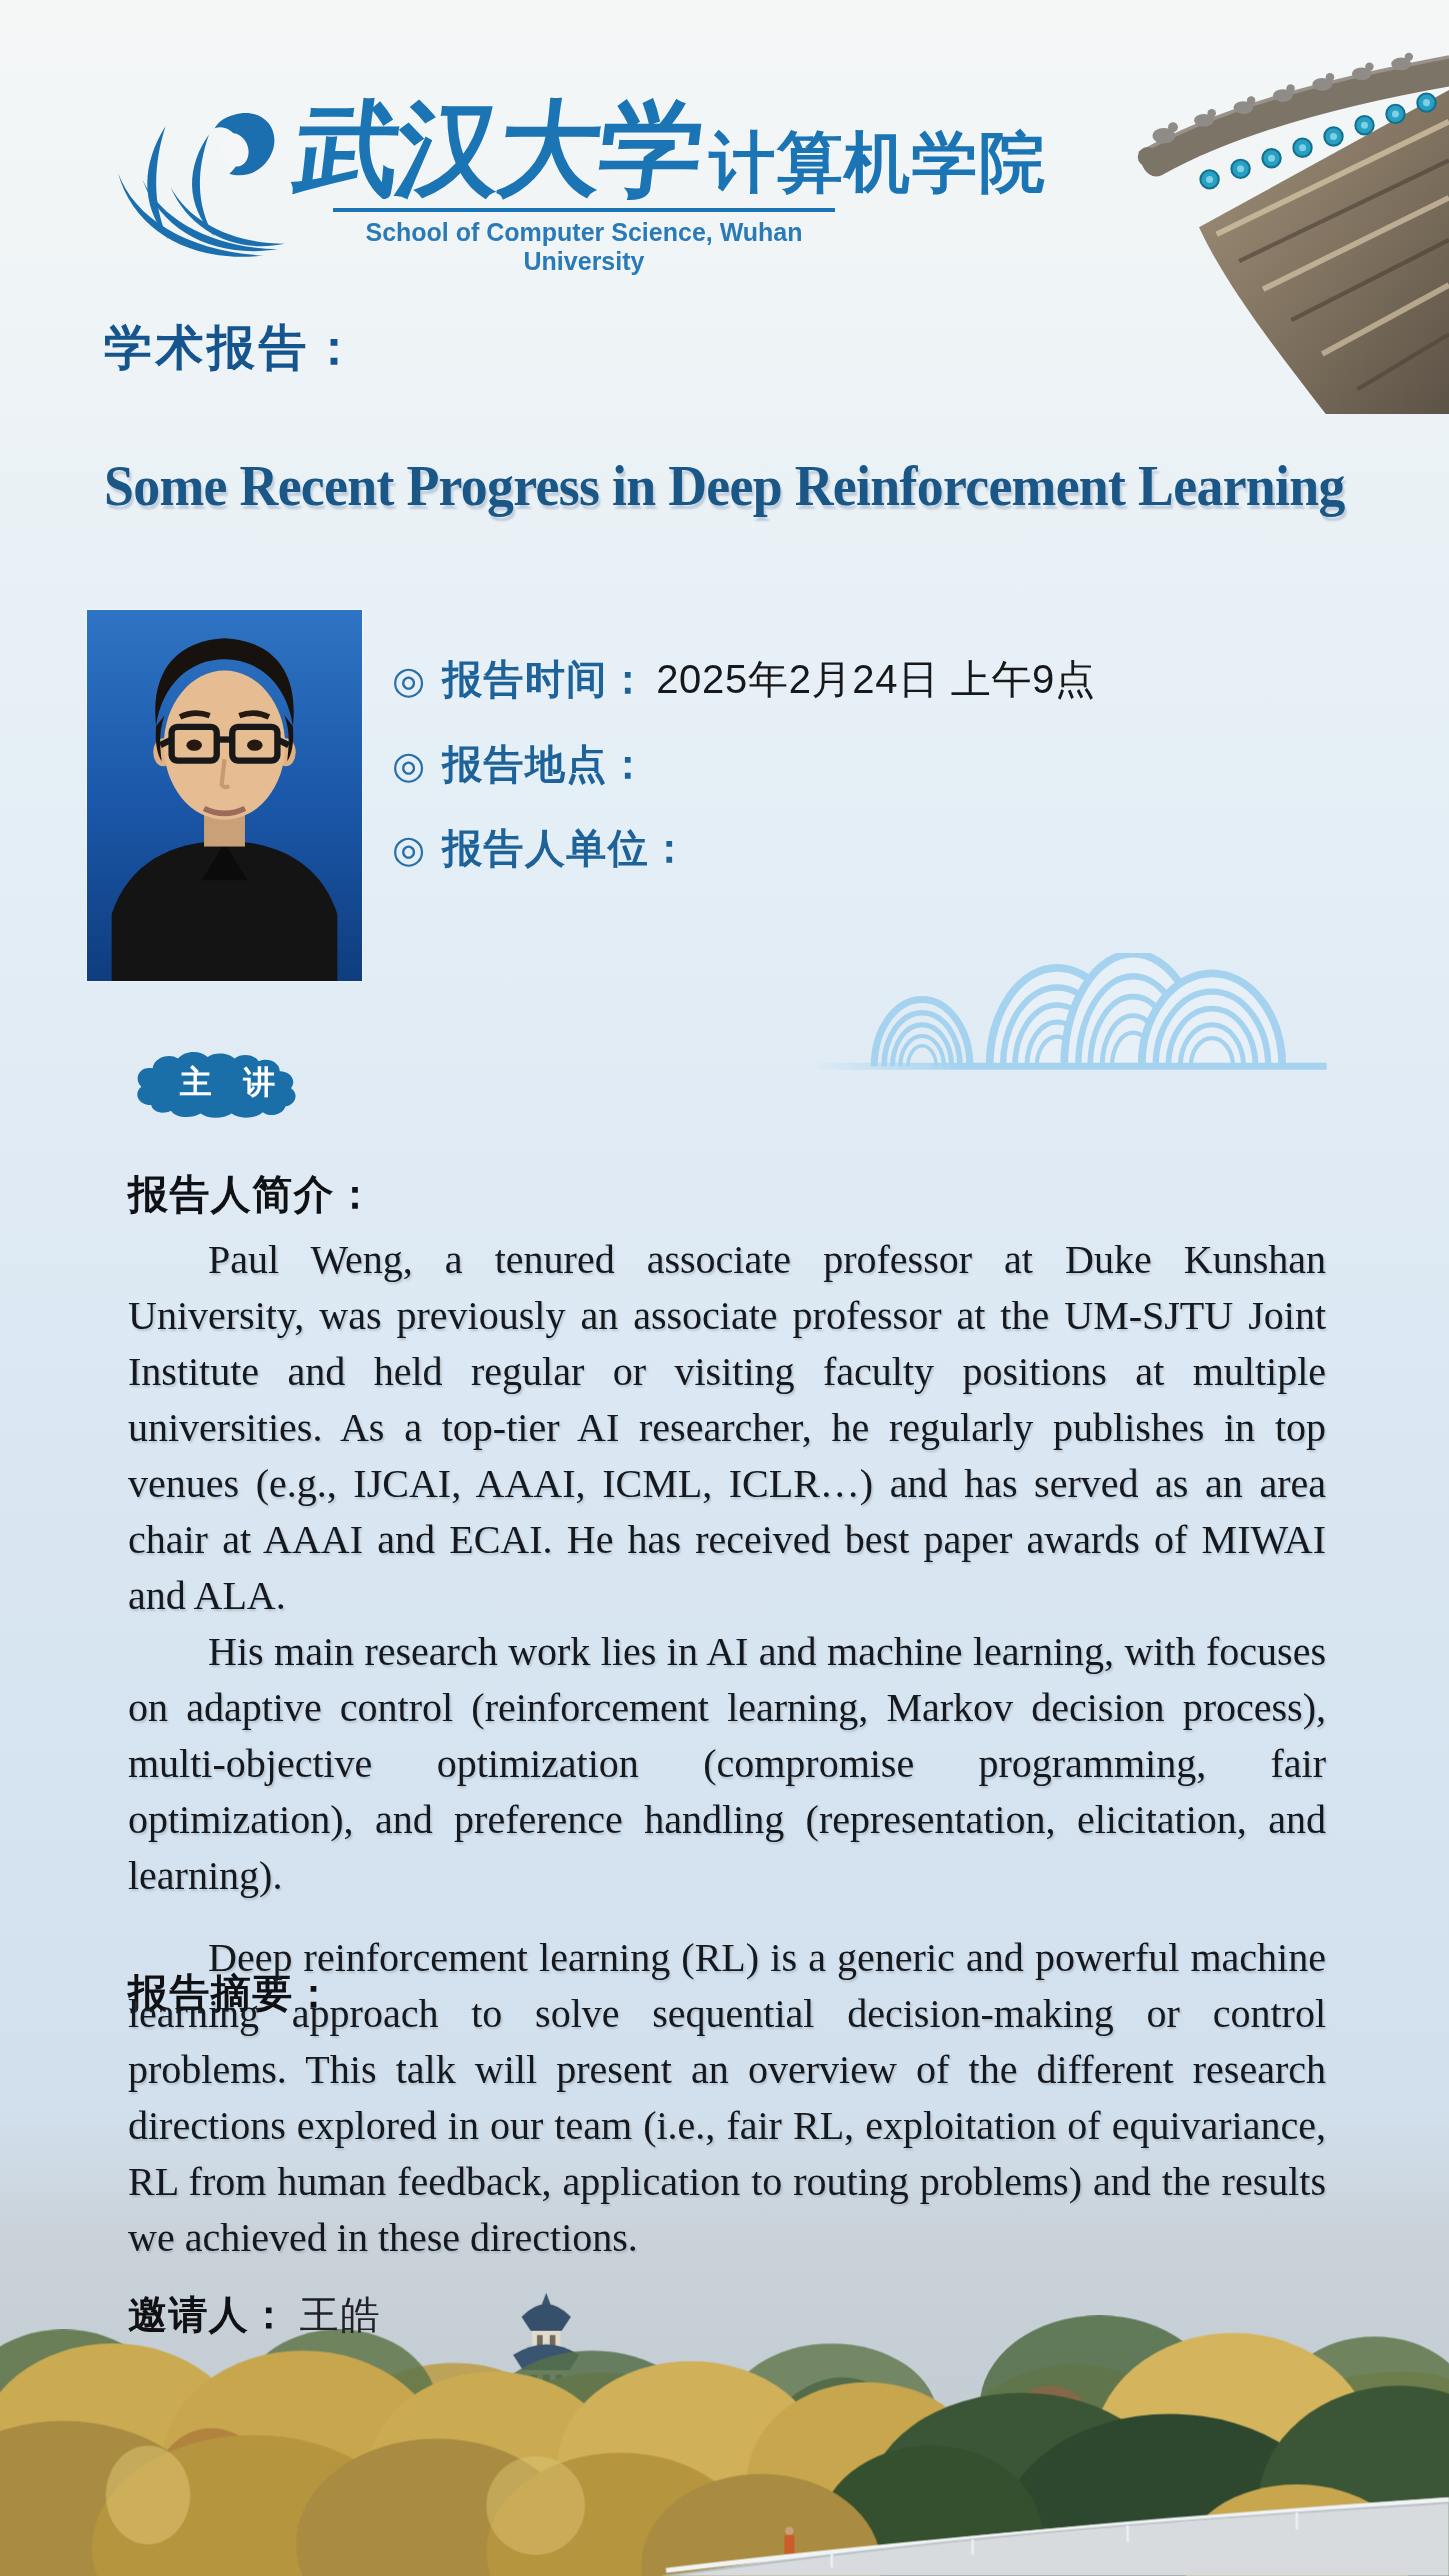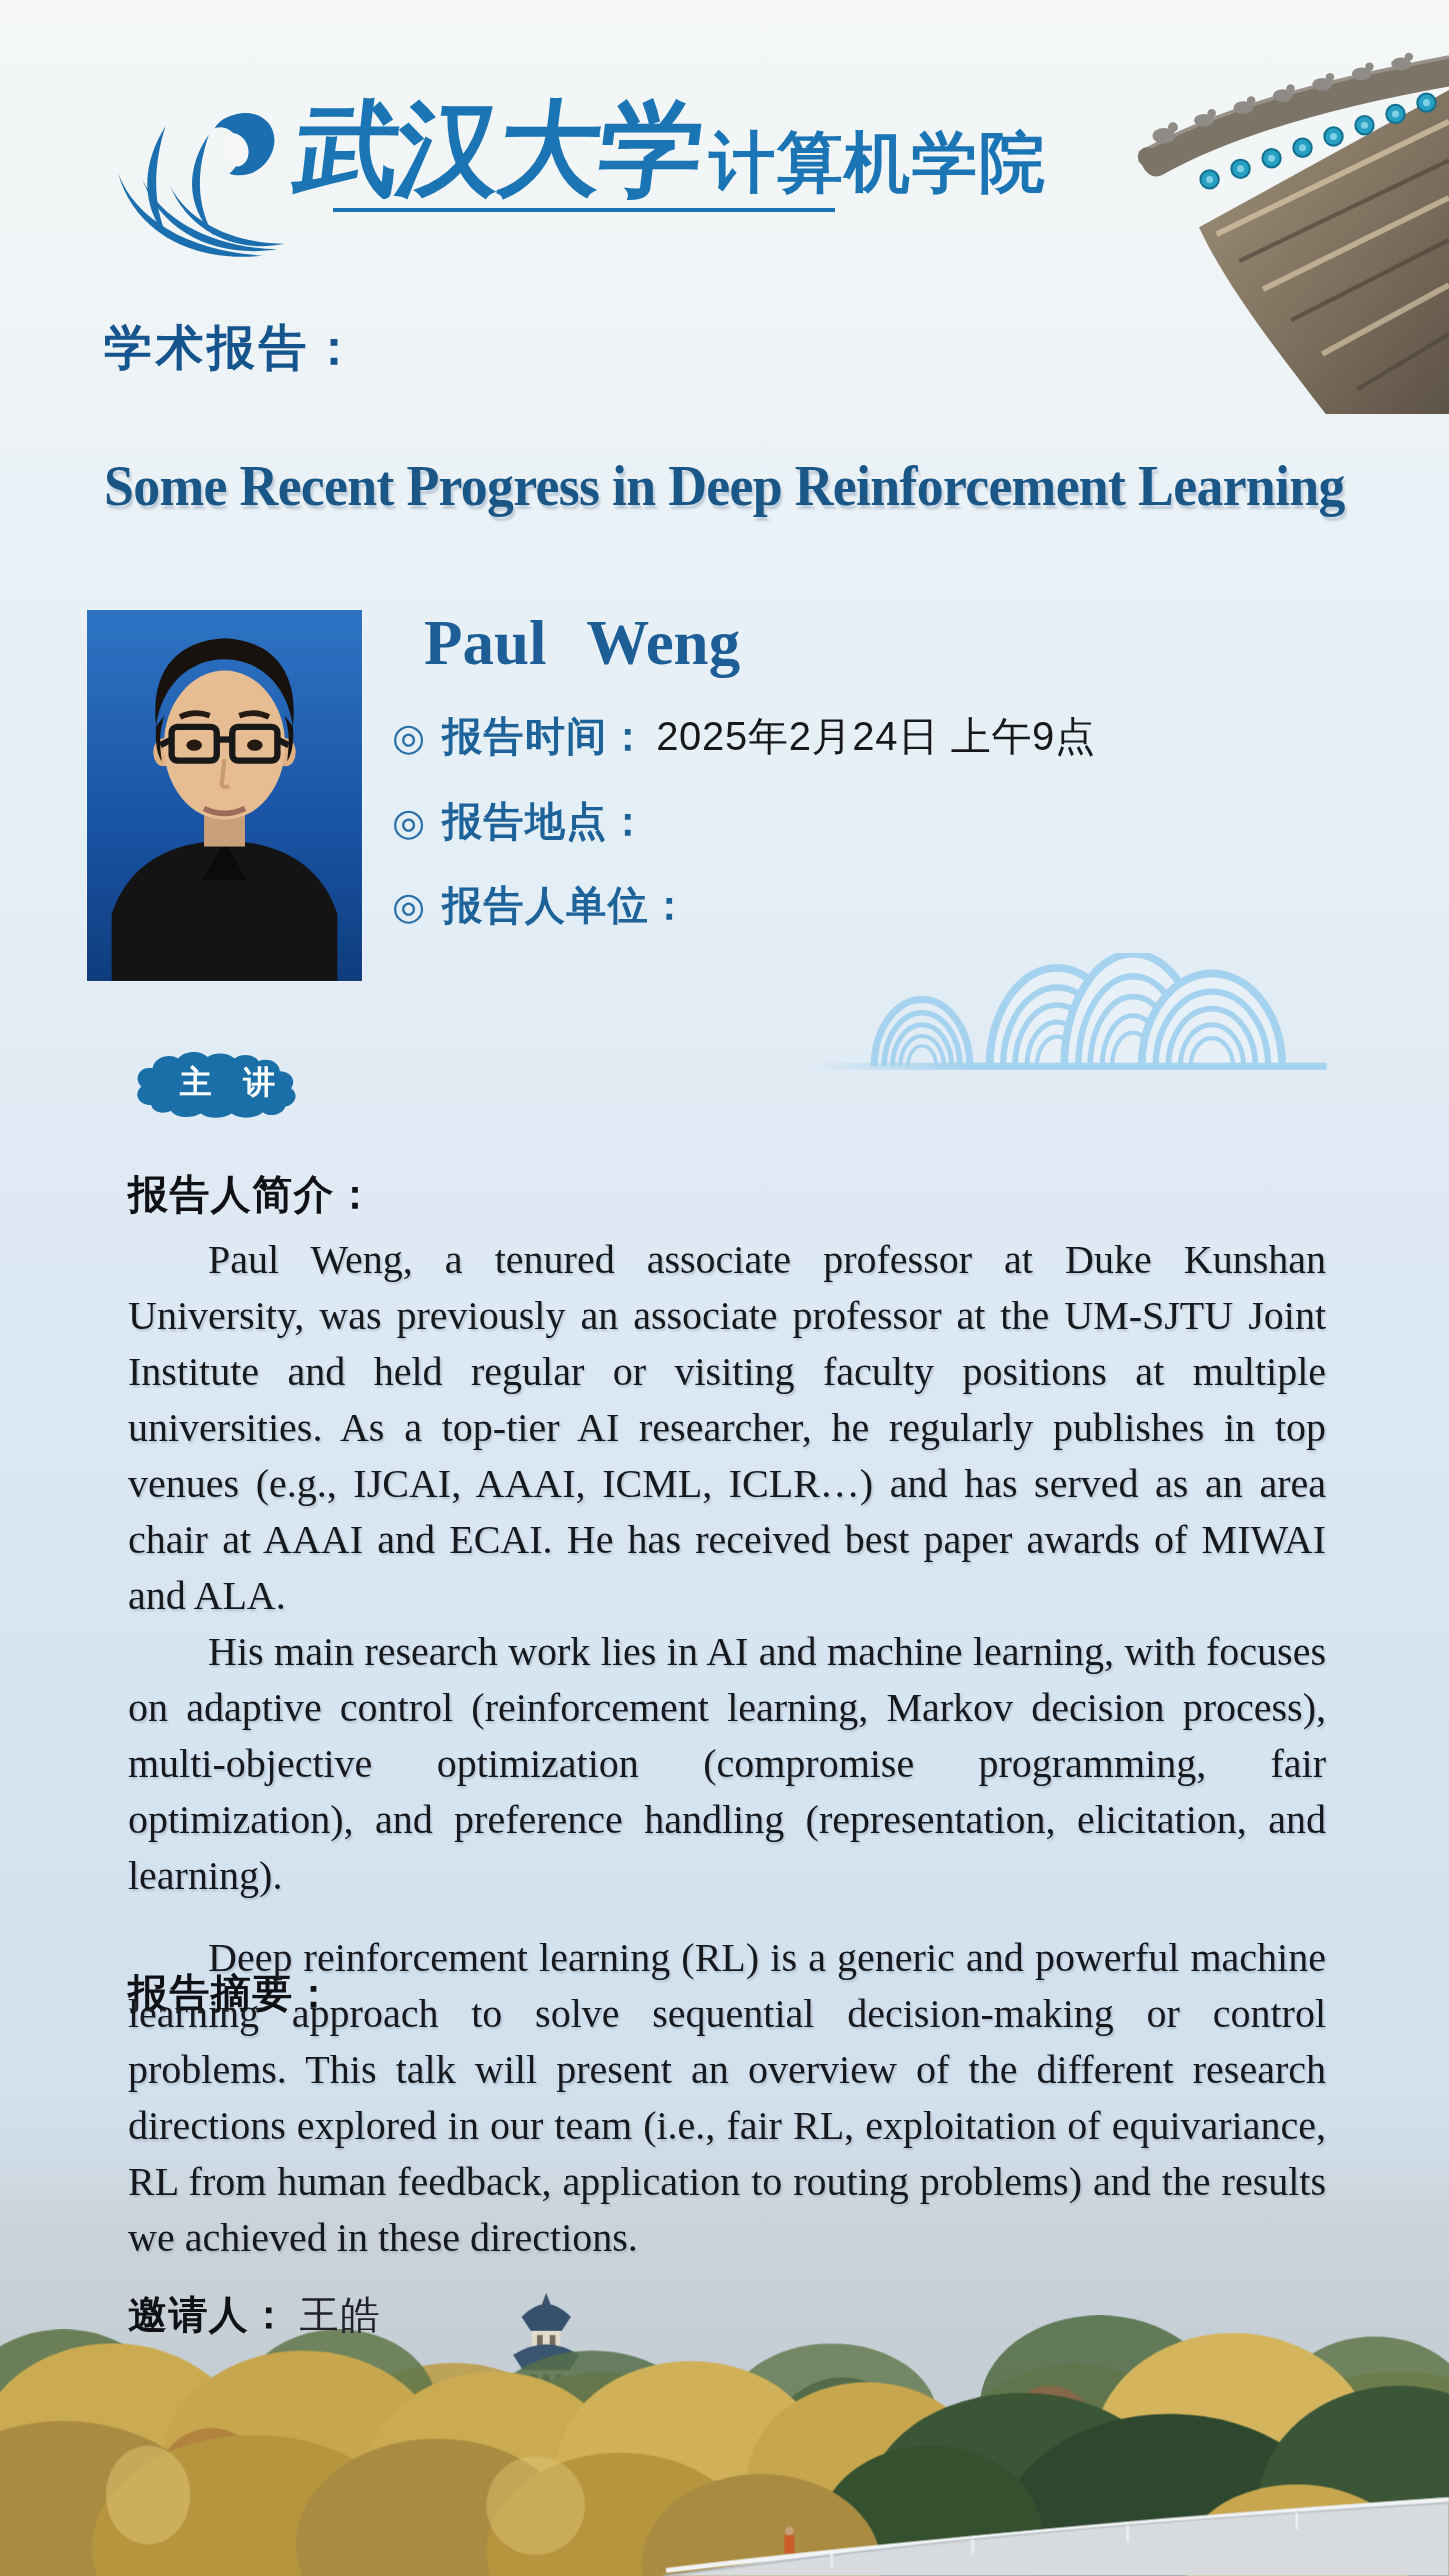--- a/index.html
+++ b/index.html
@@ -181,20 +181,21 @@
         <path d="M95,115 C125,170 192,196 258,196 C192,210 124,182 95,115 Z"></path>
       </g>
       <ellipse cx="187" cy="62" rx="19" ry="24" fill="#f4f6f7" transform="rotate(-18 187 62)"></ellipse>
     </svg>
     <div class="logo-right">
       <div class="logo-cn">
         <span class="logo-cn-calli">武汉大学</span>
         <span class="logo-cn-school">计算机学院</span>
       </div>
       <div class="logo-line"></div>
+      <div class="logo-en">School of Computer Science, Wuhan University</div>
     </div>
   </div>
 
   <svg class="roof" viewBox="0 0 480 585">
     <defs>
       <linearGradient id="woodGrad" x1="0" y1="0" x2="1" y2="1">
         <stop offset="0" stop-color="#a3937b"></stop>
           <stop offset="0.6" stop-color="#7b6e5c"></stop>
           <stop offset="1" stop-color="#5c5246"></stop>
       </linearGradient>
@@ -297,21 +298,20 @@
       <path d="M132,152 Q152,142 174,150" stroke="#241a12" stroke-width="8" fill="none"></path>
       <path d="M216,150 Q238,142 258,152" stroke="#241a12" stroke-width="8" fill="none"></path>
       <ellipse cx="152" cy="192" rx="11" ry="8" fill="#241a12"></ellipse>
       <ellipse cx="238" cy="192" rx="11" ry="8" fill="#241a12"></ellipse>
       <path d="M195,212 L191,248 Q195,254 202,250" stroke="#c89a70" stroke-width="6" fill="none"></path>
       <path d="M166,282 Q195,296 224,282" stroke="#9c6b5a" stroke-width="8" fill="none"></path>
     </g>
   </svg>
 
   <div class="speaker-info">
-    <div class="speaker-name">Paul Weng</div>
     <div class="detail-row">
       <span class="bullet">◎</span>
       <span class="detail-label">报告时间：</span>
       <span class="detail-value">2025年2月24日 上午9点</span>
     </div>
     <div class="detail-row">
       <span class="bullet">◎</span>
       <span class="detail-label">报告地点：</span>
     </div>
     <div class="detail-row">

